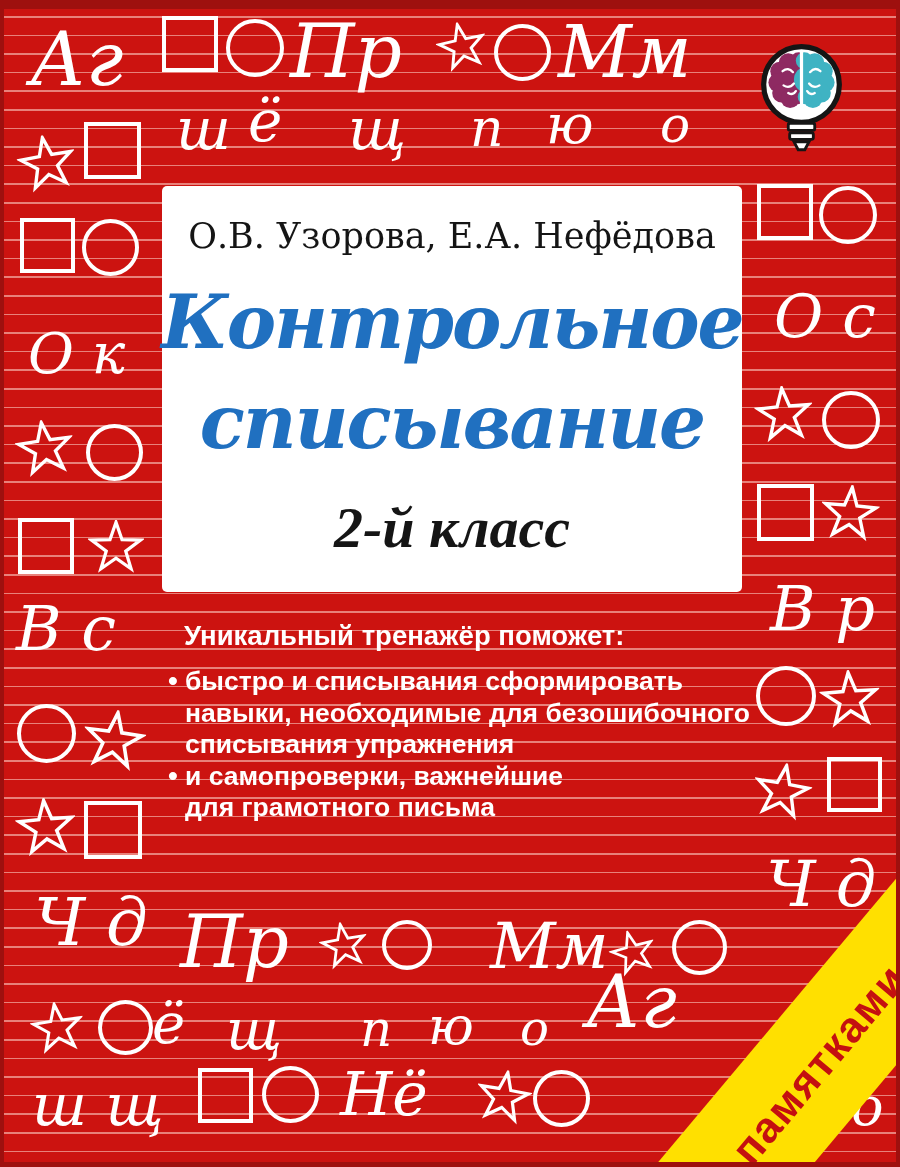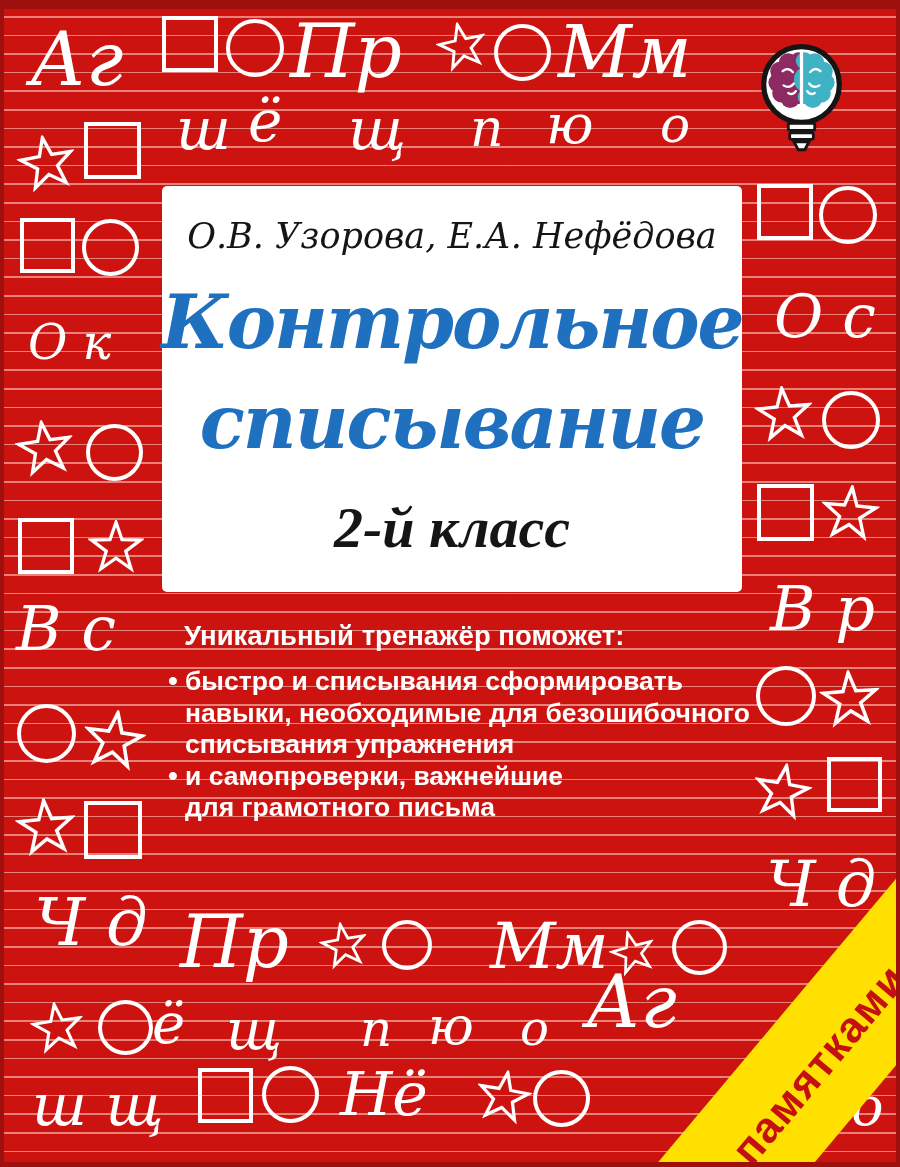--- a/index.html
+++ b/index.html
@@ -42,21 +42,21 @@
   .square{border:4.5px solid var(--deco-white,#fff);box-sizing:border-box;}
   
   .card{
     position:absolute;left:162px;top:186px;width:580px;height:406px;
     background:var(--card,#fff);border-radius:5px;z-index:5;
     display:flex;flex-direction:column;align-items:center;text-align:center;
   }
   .authors{
     margin-top:30px;
     font-family:"DejaVu Serif","Liberation Serif",serif;
-    font-style:italic;font-size:35px;color:var(--text-dark,#151515);
+    font-size:35px;color:var(--text-dark,#151515);
     white-space:nowrap;
   }
   .title{
     margin-top:16px;
     font-family:"DejaVu Serif","Liberation Serif",serif;
     font-style:italic;font-weight:bold;
     font-size:74px;line-height:100px;letter-spacing:-2px;
     color:var(--title-blue,#2070c0);white-space:nowrap;
   }
   .grade{
@@ -100,21 +100,21 @@
   <div id="deco">
       <span class="deco letter" style="left: 30px; top: 22px; font-size: 74px;">Аг</span>
       <span class="deco letter" style="left: 290px; top: 14px; font-size: 74px;">Пр</span>
       <span class="deco letter" style="left: 558px; top: 16px; font-size: 72px;">Мм</span>
       <span class="deco letter" style="left: 176px; top: 100px; font-size: 58px;">ш</span>
       <span class="deco letter" style="left: 248px; top: 92px; font-size: 58px;">ё</span>
       <span class="deco letter" style="left: 348px; top: 100px; font-size: 58px;">щ</span>
       <span class="deco letter" style="left: 470px; top: 102px; font-size: 52px;">п</span>
       <span class="deco letter" style="left: 546px; top: 98px; font-size: 54px;">ю</span>
       <span class="deco letter" style="left: 660px; top: 100px; font-size: 50px;">о</span>
-      <span class="deco letter" style="left: 28px; top: 318px; font-size: 48px;">О к</span>
+      <span class="deco letter" style="left: 28px; top: 326px; font-size: 56px;">О к</span>
       <span class="deco letter" style="left: 774px; top: 286px; font-size: 60px;">О с</span>
       <span class="deco letter" style="left: 16px; top: 598px; font-size: 62px;">В с</span>
       <span class="deco letter" style="left: 770px; top: 578px; font-size: 62px;">В р</span>
       <span class="deco letter" style="left: 34px; top: 890px; font-size: 66px;">Ч д</span>
       <span class="deco letter" style="left: 180px; top: 906px; font-size: 72px;">Пр</span>
       <span class="deco letter" style="left: 490px; top: 914px; font-size: 64px;">Мм</span>
       <span class="deco letter" style="left: 766px; top: 852px; font-size: 64px;">Ч д</span>
       <span class="deco letter" style="left: 152px; top: 996px; font-size: 56px;">ё</span>
       <span class="deco letter" style="left: 226px; top: 1002px; font-size: 56px;">щ</span>
       <span class="deco letter" style="left: 360px; top: 1004px; font-size: 50px;">п</span>

